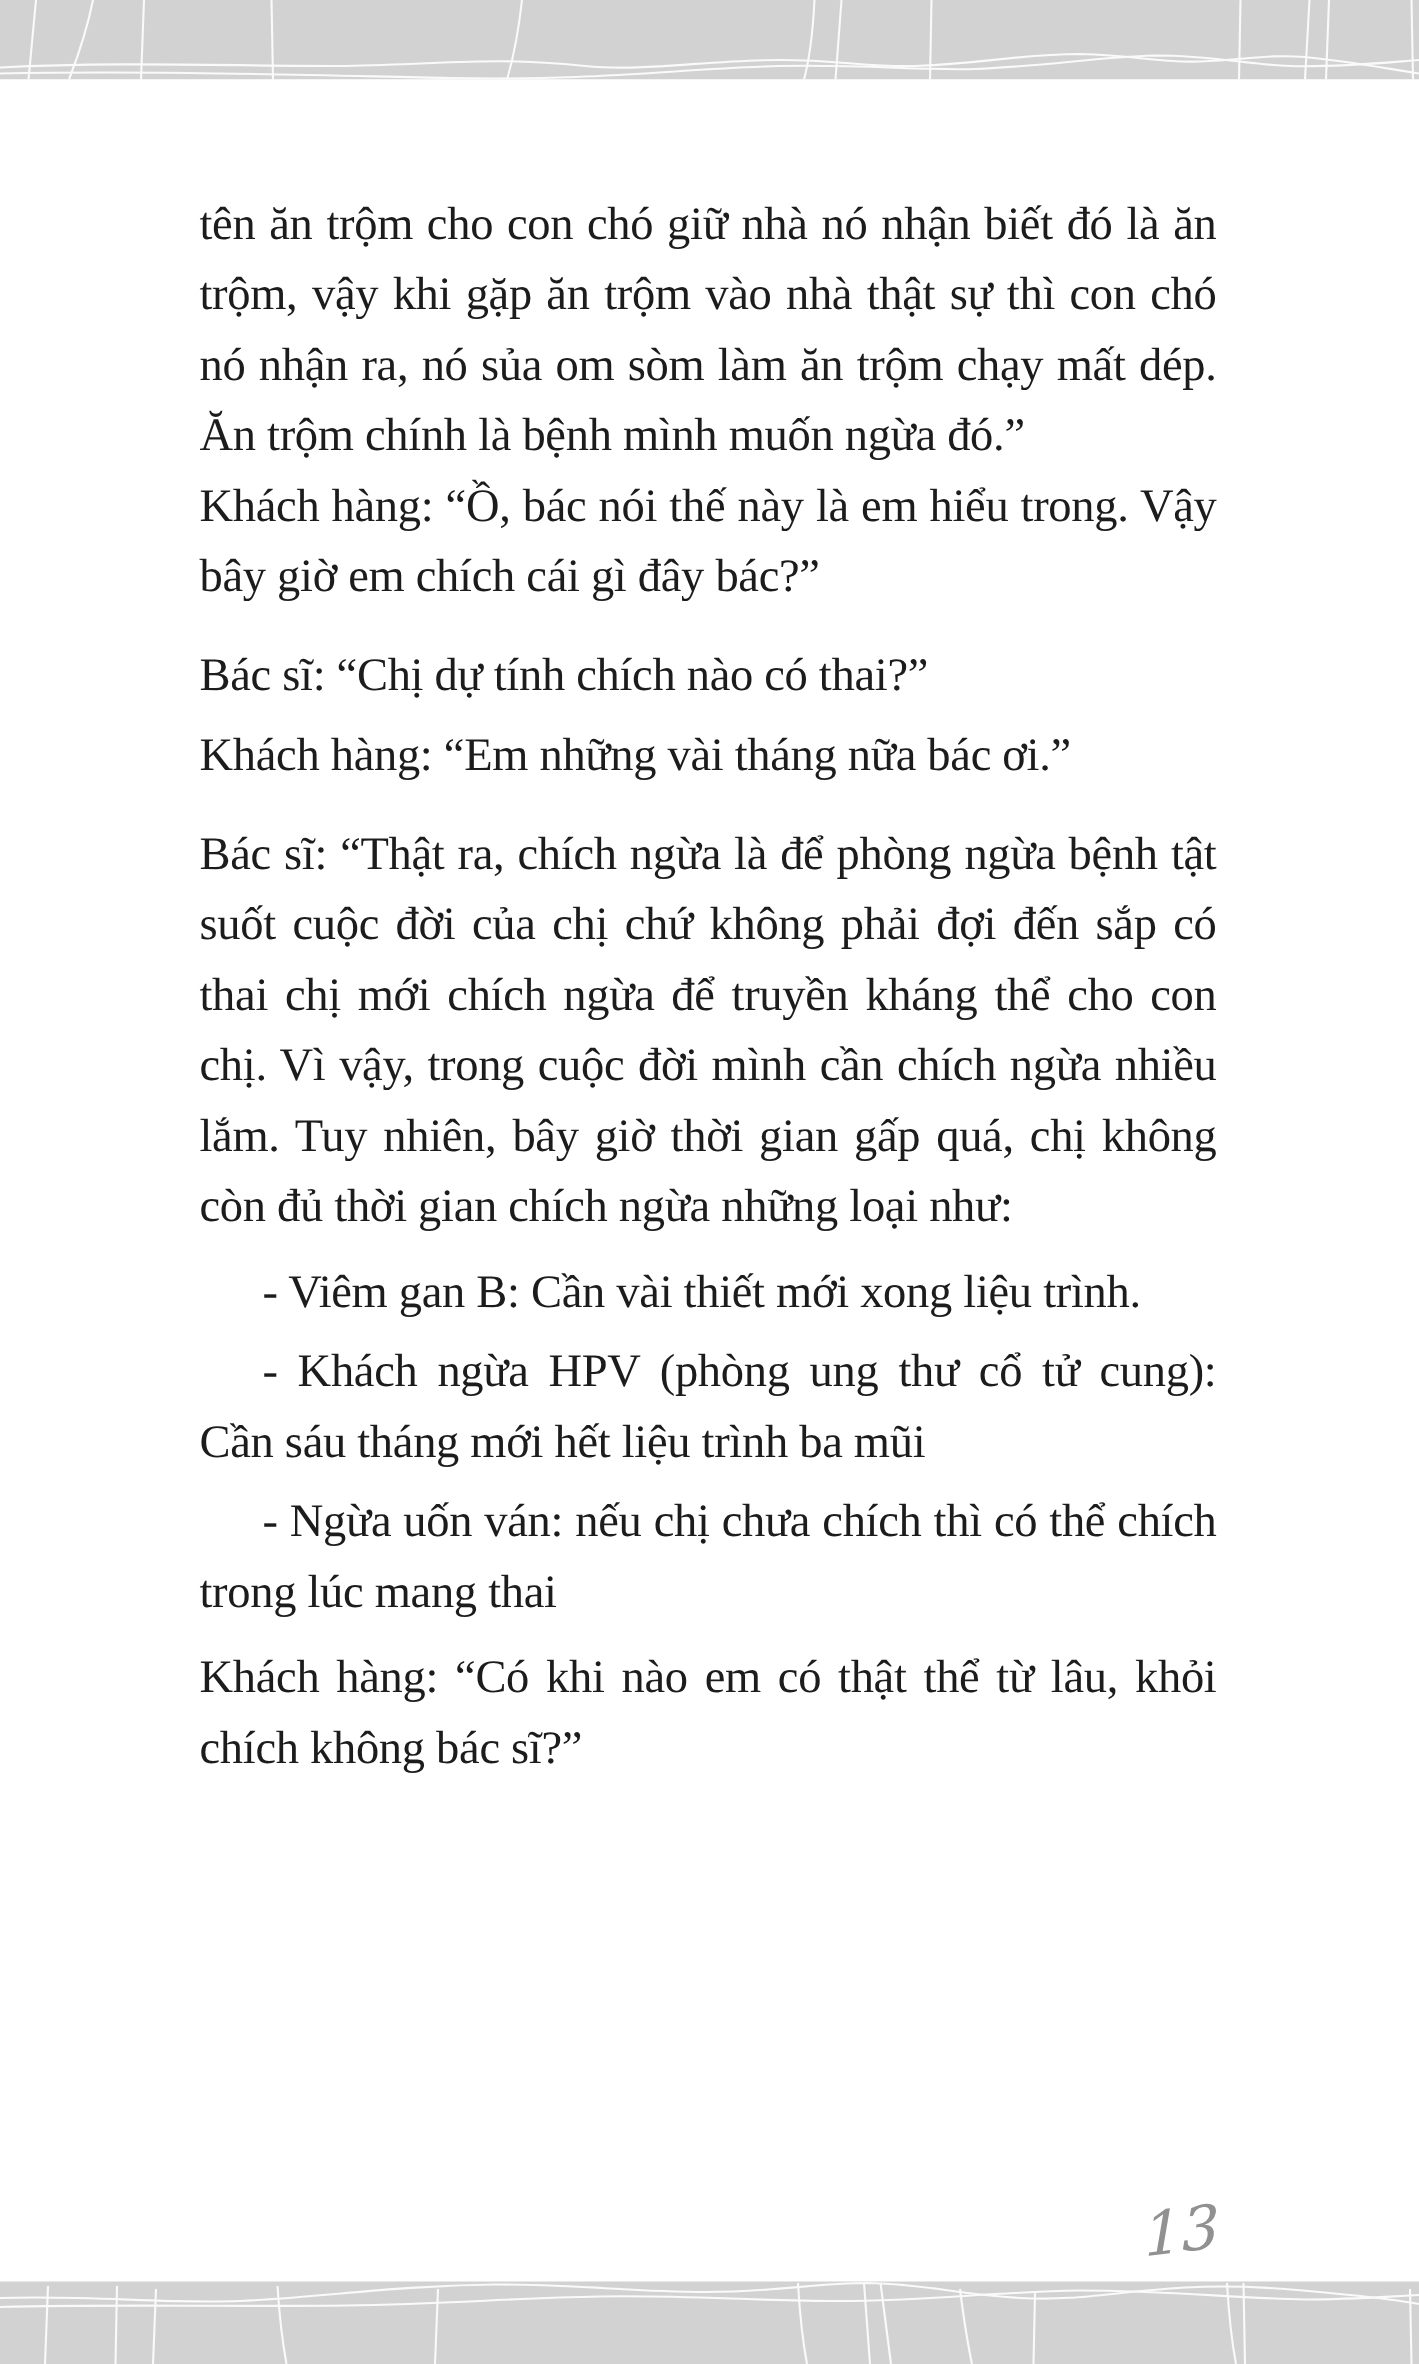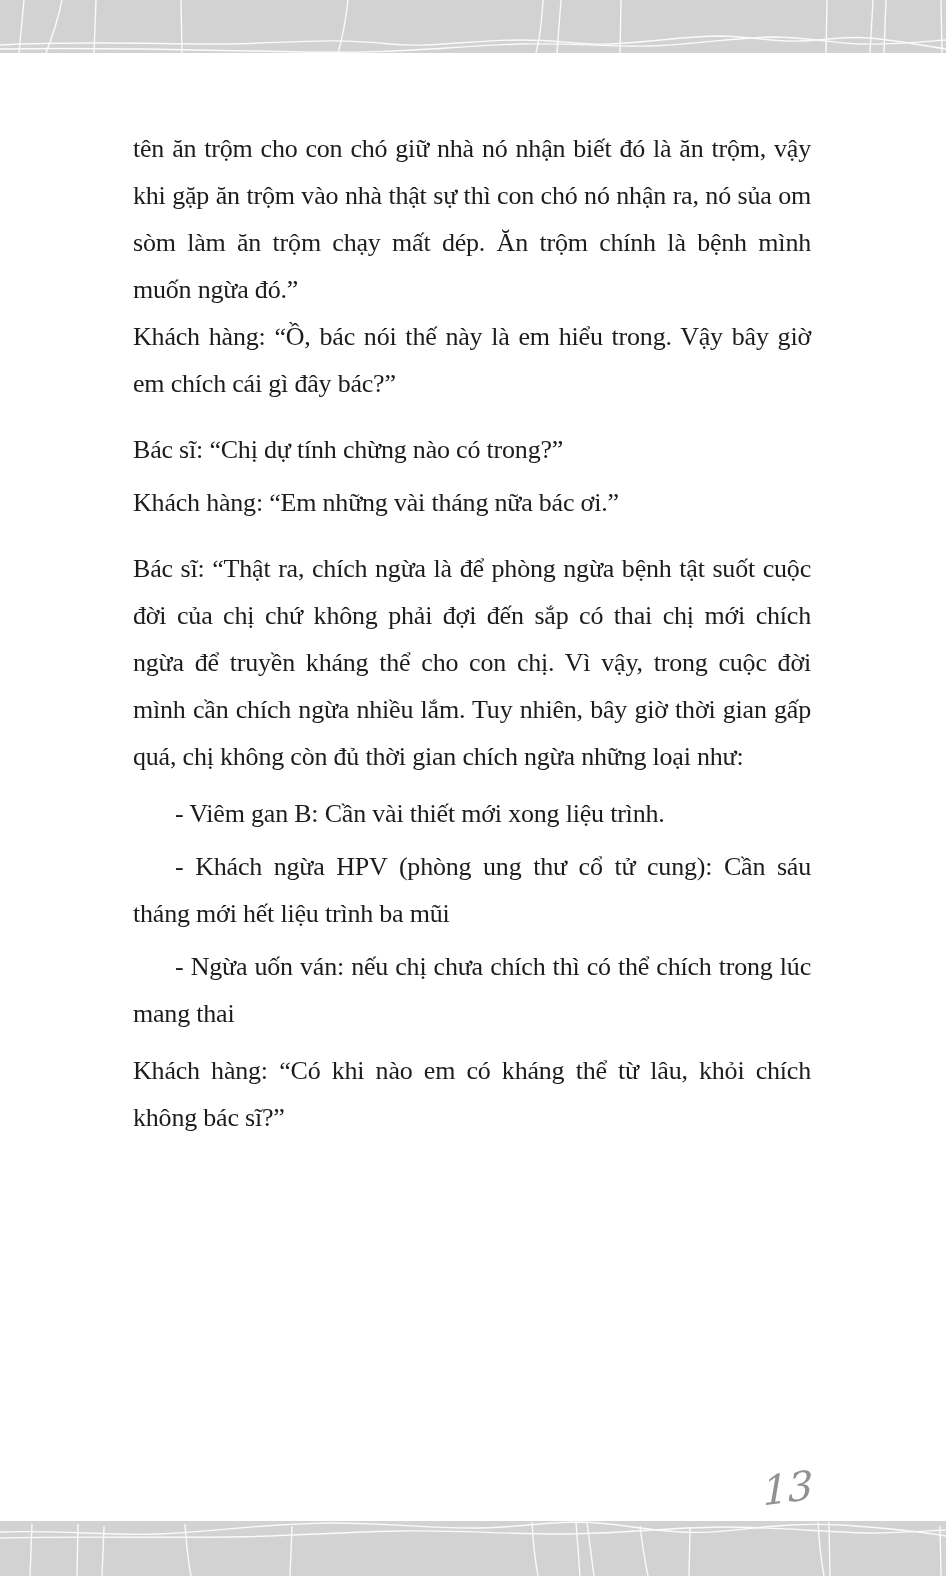--- a/index.html
+++ b/index.html
@@ -21,21 +21,21 @@
   
   .text-block {
     position: absolute;
     top: 125px;
     left: 133px;
     width: 678px;
     color: #1c1c1c;
   }
   .text-block p {
     margin: 0;
-    font-size: 26px;
+    font-size: 31px;
     line-height: 47px;
     text-align: justify;
     letter-spacing: -0.2px;
   }
   .indent { text-indent: 42px; }
   .gap-sm { margin-top: 6px !important; }
   .gap-md { margin-top: 10px !important; }
   .gap-lg { margin-top: 19px !important; }
 
   
@@ -73,27 +73,27 @@
       <path d="M941,0 L942,53"></path>
       <path d="M0,45 C80,41 150,44 230,44 C310,42 330,38 390,44 C430,48 470,40 520,40 C560,40 580,45 610,44 C660,42 680,36 720,36 C760,37 770,42 800,41 C830,40 845,36 870,38 C900,41 920,45 946,49"></path>
       <path d="M0,49 C100,47 200,50 300,52 C400,54 450,46 520,44 C580,43 610,47 650,46 C700,44 730,38 770,37 C810,37 830,43 860,44 C890,45 920,42 946,40"></path>
     </g>
   </svg>
 </div>
 
 <main class="text-block">
   <p>tên ăn trộm cho con chó giữ nhà nó nhận biết đó là ăn trộm, vậy khi gặp ăn trộm vào nhà thật sự thì con chó nó nhận ra, nó sủa om sòm làm ăn trộm chạy mất dép. Ăn trộm chính là bệnh mình muốn ngừa đó.”</p>
   <p>Khách hàng: “Ồ, bác nói thế này là em hiểu trong. Vậy bây giờ em chích cái gì đây bác?”</p>
-  <p class="gap-lg">Bác sĩ: “Chị dự tính chừng nào có trong?”</p>
+  <p class="gap-lg">Bác sĩ: “Chị dự tính chích nào có thai?”</p>
   <p class="gap-sm">Khách hàng: “Em những vài tháng nữa bác ơi.”</p>
   <p class="gap-lg">Bác sĩ: “Thật ra, chích ngừa là để phòng ngừa bệnh tật suốt cuộc đời của chị chứ không phải đợi đến sắp có thai chị mới chích ngừa để truyền kháng thể cho con chị. Vì vậy, trong cuộc đời mình cần chích ngừa nhiều lắm. Tuy nhiên, bây giờ thời gian gấp quá, chị không còn đủ thời gian chích ngừa những loại như:</p>
   <p class="gap-md indent">- Viêm gan B: Cần vài thiết mới xong liệu trình.</p>
   <p class="gap-sm indent">- Khách ngừa HPV (phòng ung thư cổ tử cung): Cần sáu tháng mới hết liệu trình ba mũi</p>
   <p class="gap-sm indent">- Ngừa uốn ván: nếu chị chưa chích thì có thể chích trong lúc mang thai</p>
-  <p class="gap-md">Khách hàng: “Có khi nào em có kháng thể từ lâu, khỏi chích không bác sĩ?”</p>
+  <p class="gap-md">Khách hàng: “Có khi nào em có thật thể từ lâu, khỏi chích không bác sĩ?”</p>
 </main>
 
 <div class="page-number">13</div>
 
 <div class="band band-bottom">
   <svg width="946" height="58" viewBox="0 0 946 58" preserveAspectRatio="none">
     <rect y="3" width="946" height="55" fill="#d2d2d2"></rect>
     <g stroke="#fafafa" stroke-width="1.4" fill="none">
       <path d="M32,6 L30,58"></path>
       <path d="M78,6 L77,58"></path>

